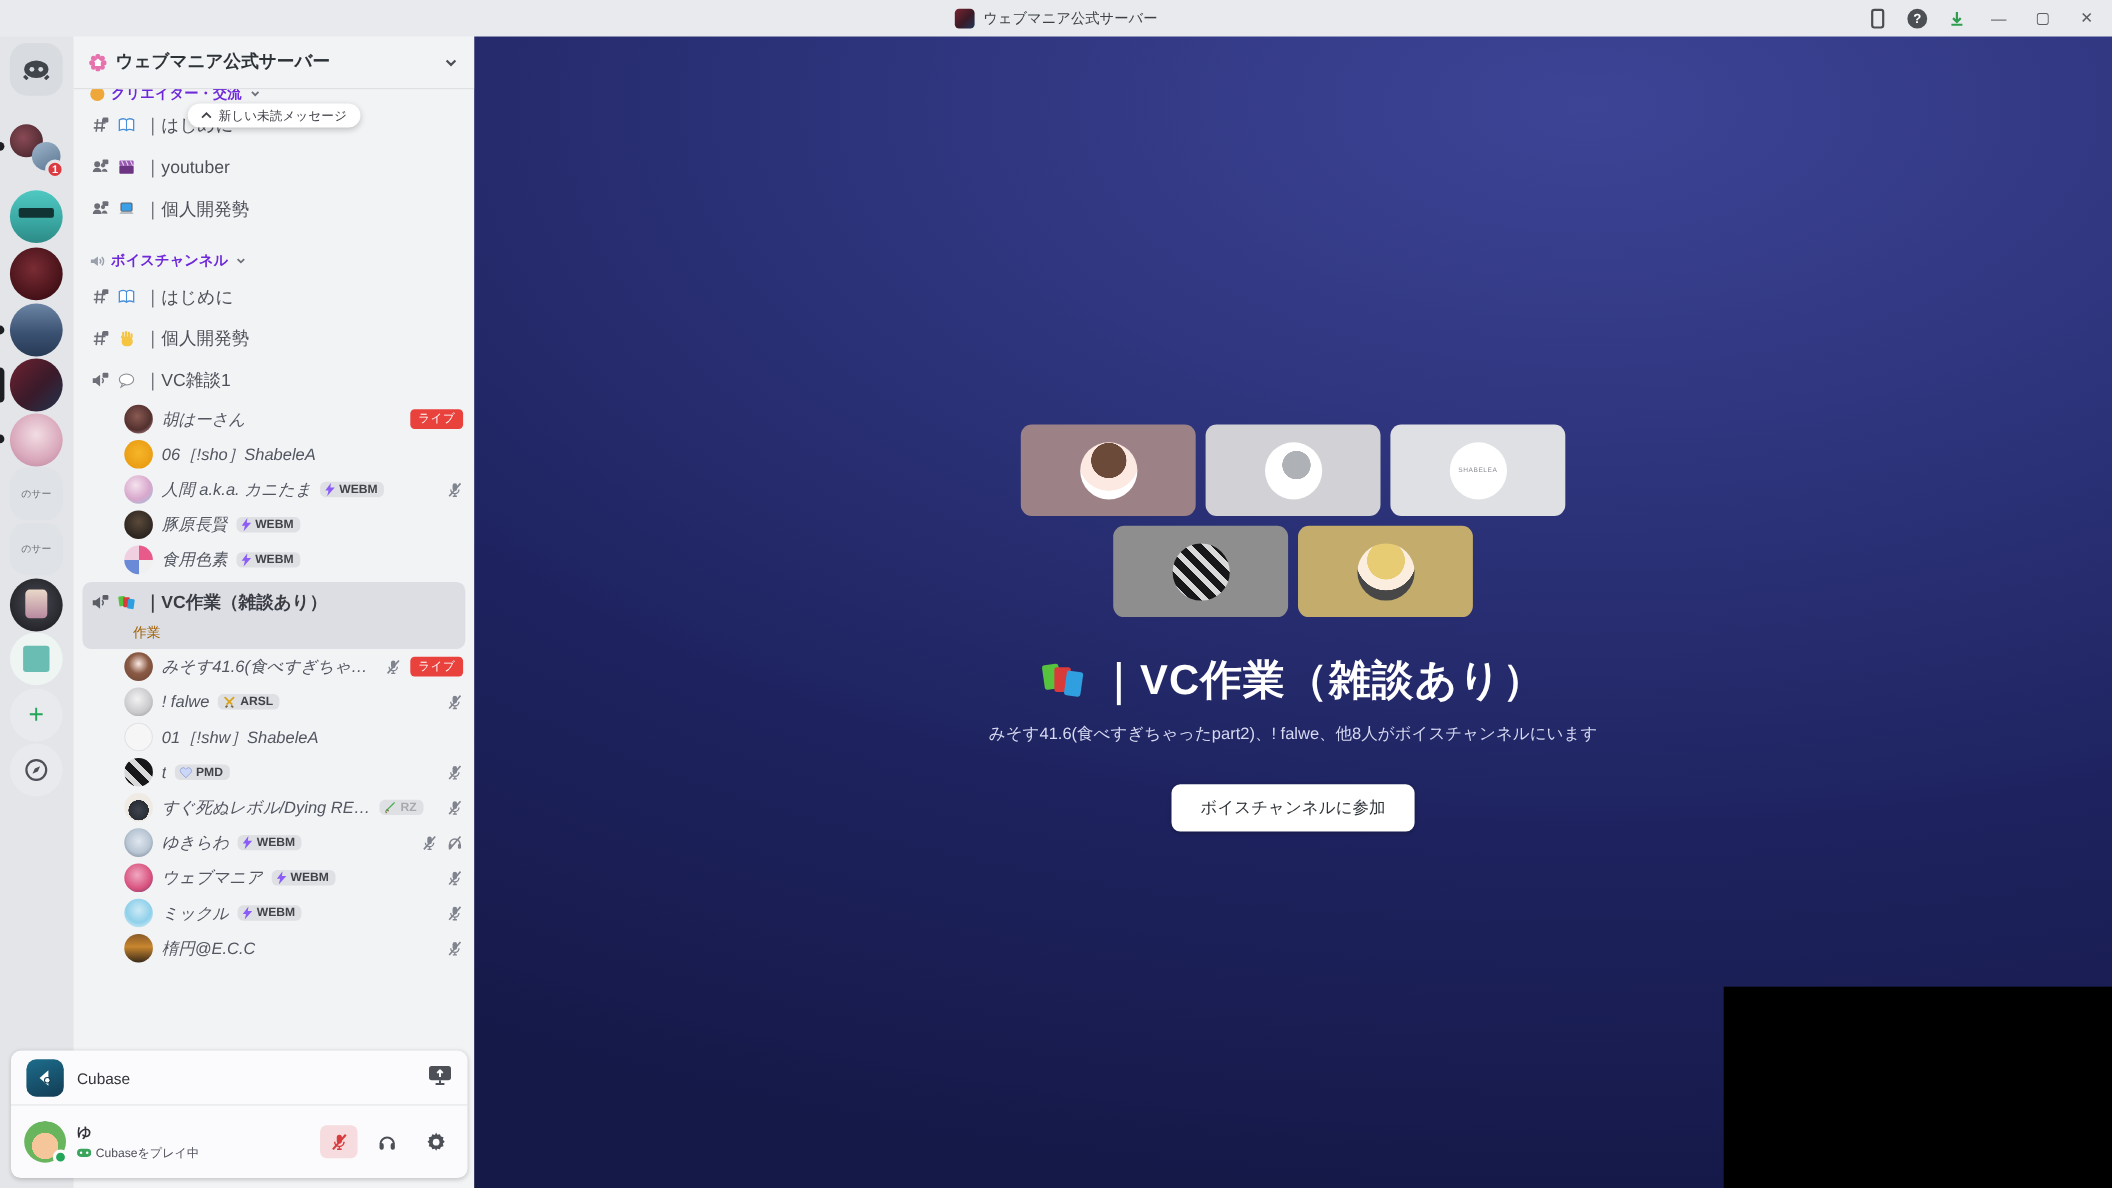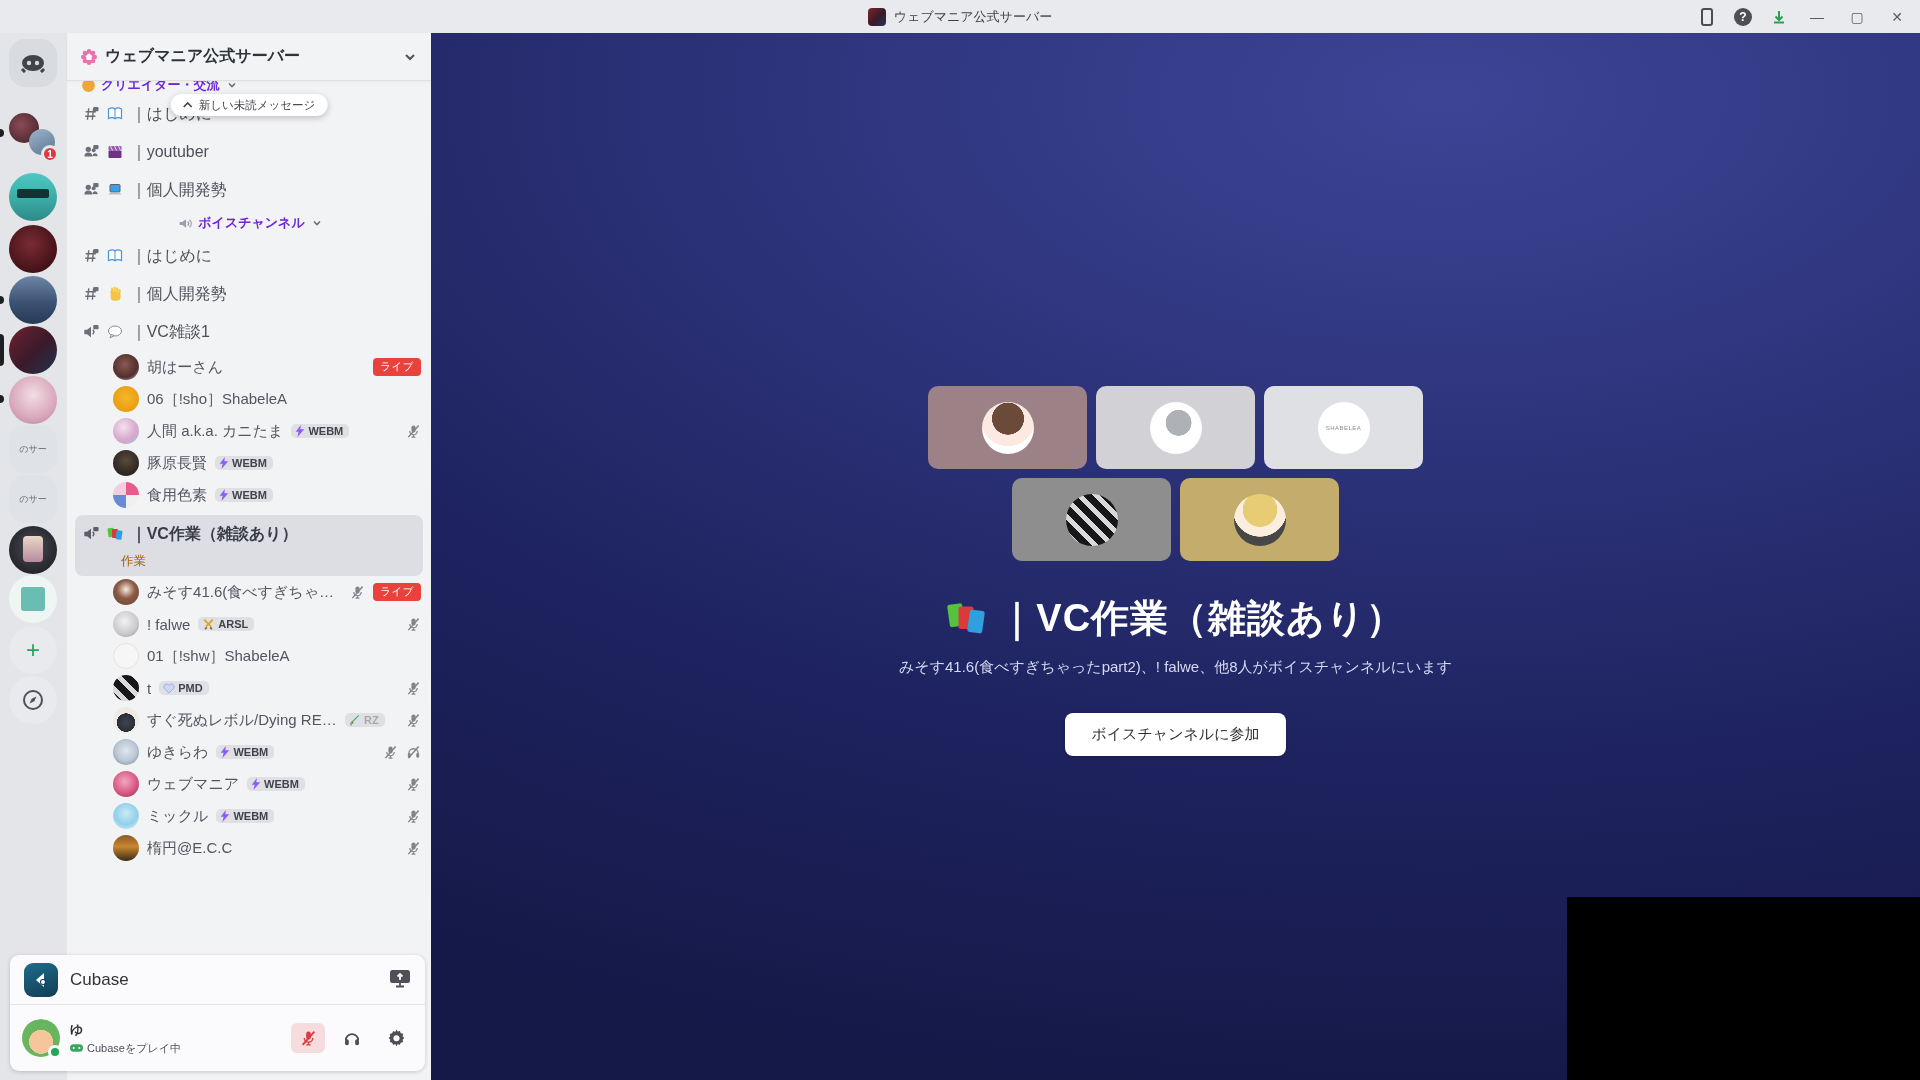--- a/index.html
+++ b/index.html
@@ -35,33 +35,33 @@
   .unread-pill { position:absolute; top:13px; left:50%; transform:translateX(-50%); background:#ffffff; border-radius:12px; height:22px; display:flex; align-items:center; gap:6px; padding:0 12px; font-size:11.5px; color:#41434a; box-shadow:0 2px 6px rgba(0,0,0,.22); z-index:6; white-space:nowrap; }
   .cat-row { height:28px; display:flex; align-items:center; gap:5px; padding:0 10px 0 14px; color:#6d28d9; font-size:13px; font-weight:bold; }
   .cat-clip { margin-top:-10px; height:24px; overflow:hidden; }
   .chan-row { height:38px; display:flex; align-items:center; gap:8px; margin:0 8px; padding:0 8px 0 8px; border-radius:8px; color:#4e5058; font-size:16px; }
   .chan-name { white-space:nowrap; overflow:hidden; }
   .sel-wrap { margin:4px 8px 0 8px; background:#dcdee4; border-radius:8px; padding-bottom:6px; }
   .sel-wrap .chan-row { margin:0; }
   .sel-wrap .chan-status { padding-left:46px; font-size:12.5px; color:#a16207; }
   .urow { height:32px; display:flex; align-items:center; gap:8px; margin:0 10px 0 8px; padding-left:38px; color:#525660; font-size:15px; }
   .uav { flex:0 0 26px; width:26px; height:26px; border-radius:50%; }
-  .un { white-space:nowrap; overflow:hidden; text-overflow:ellipsis; max-width:190px; }
+  .un { white-space:nowrap; overflow:hidden; text-overflow:ellipsis; max-width:190px;font-style:italic; }
   .rbadge { display:flex; align-items:center; gap:3px; background:rgba(110,115,125,.14); border-radius:5px; padding:1px 6px 1px 4px; font-size:11px; font-weight:bold; color:#41434a; white-space:nowrap; }
   .rbadge.faded b { opacity:.35; }
   .spacer { flex:1; }
   .live { background:#e9413c; color:#fff; font-size:10.5px; font-weight:normal; border-radius:4px; padding:2px 7px; letter-spacing:.5px; }
   .icn16 { width:16px; height:16px; flex:0 0 16px; }
   .icn14 { width:15px; height:15px; flex:0 0 15px; }
 
   
   .bottom-panel { position:absolute; left:10px; bottom:9px; width:415px; background:#fbfbfd; border-radius:9px; box-shadow:0 1px 4px rgba(0,0,0,.18); z-index:8; overflow:hidden; }
   .activity { height:50px; display:flex; align-items:center; gap:12px; padding:0 14px; border-bottom:1px solid #e3e5e8; }
   .cubase-logo { width:34px; height:34px; border-radius:9px; background:linear-gradient(160deg,#1d6d8c 0%,#123c54 100%); display:flex; align-items:center; justify-content:center; }
-  .activity-name { flex:1; font-size:17px; color:#313338; }
+  .activity-name { flex:1; font-size:14px; color:#313338; }
   .user-bar { height:66px; display:flex; align-items:center; gap:10px; padding:0 12px; }
   .me-av { position:relative; width:38px; height:38px; border-radius:50%; background:radial-gradient(circle at 50% 60%,#f4c69a 0 40%,#69b55e 41% 75%,#cfe0ef 76%); }
   .status-dot { position:absolute; right:-2px; bottom:-2px; width:14px; height:14px; border-radius:50%; background:#23a55a; border:3px solid #fbfbfd; }
   .me-meta { flex:1; min-width:0; }
   .me-name { font-size:13px; font-weight:bold; color:#313338; }
   .me-status { display:flex; align-items:center; gap:4px; font-size:11px; color:#4e5058; margin-top:2px; }
   .ctl-btn { width:34px; height:30px; border-radius:6px; display:flex; align-items:center; justify-content:center; }
   .ctl-btn.muted { background:#f6dcde; }
 
   
@@ -229,21 +229,21 @@
             <path d="M10.5 13.5c.4-2 1.6-3 3-3 1.7 0 3 1.4 3 3.4z" fill="#6d6f78"></path>
             <rect x="11.5" y="1" width="6" height="5" rx="1.2" fill="#6d6f78"></rect>
           </svg>
         <svg class="icn16" viewBox="0 0 16 16">
             <rect x="3" y="2.5" width="10" height="7.5" rx="1" fill="#3aa0e8" stroke="#5d6066" stroke-width="1"></rect>
             <path d="M1.5 12.5h13l-1.5-2h-10z" fill="#b9bdc4"></path>
           </svg>
         <span class="chan-name">｜個人開発勢</span>
       </div>
 
-      <div class="cat-row" style="justify-content:center;">
+      <div class="cat-row" style="margin-top:14px;">
         <svg class="icn14" viewBox="0 0 14 14">
             <path d="M1.5 5.5h2.5L7.5 3v8L4 8.5H1.5z" fill="#9aa0ab"></path>
             <path d="M9 5c1.2 1.2 1.2 2.8 0 4M10.8 3.5c2 2 2 5 0 7" stroke="#9aa0ab" stroke-width="1.2" fill="none"></path>
           </svg>
         <span>ボイスチャンネル</span>
         <svg class="chev" viewBox="0 0 14 14">
             <path d="M4 5.5l3 3 3-3" stroke="#6d6f78" stroke-width="1.6" fill="none"></path>
           </svg>
       </div>
 

